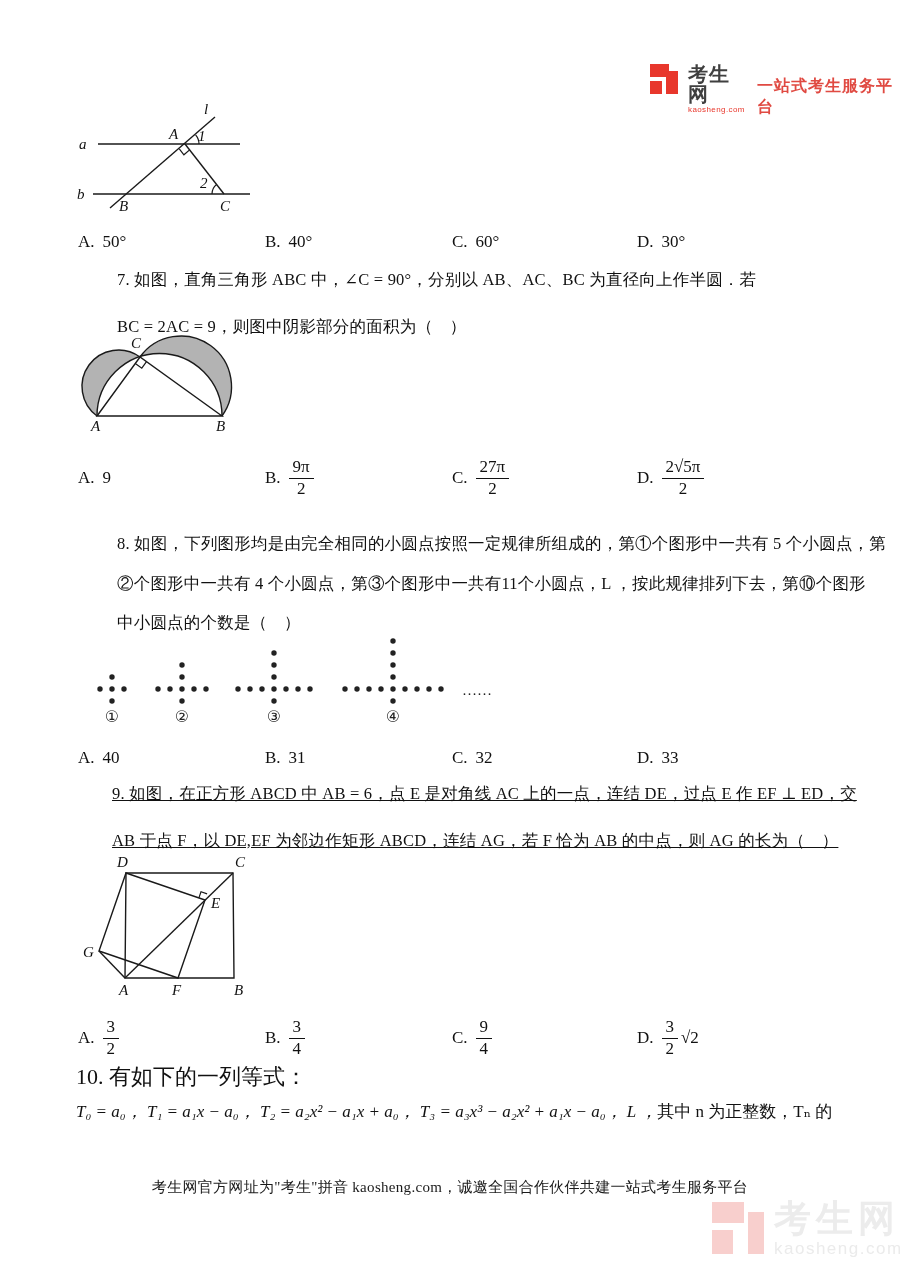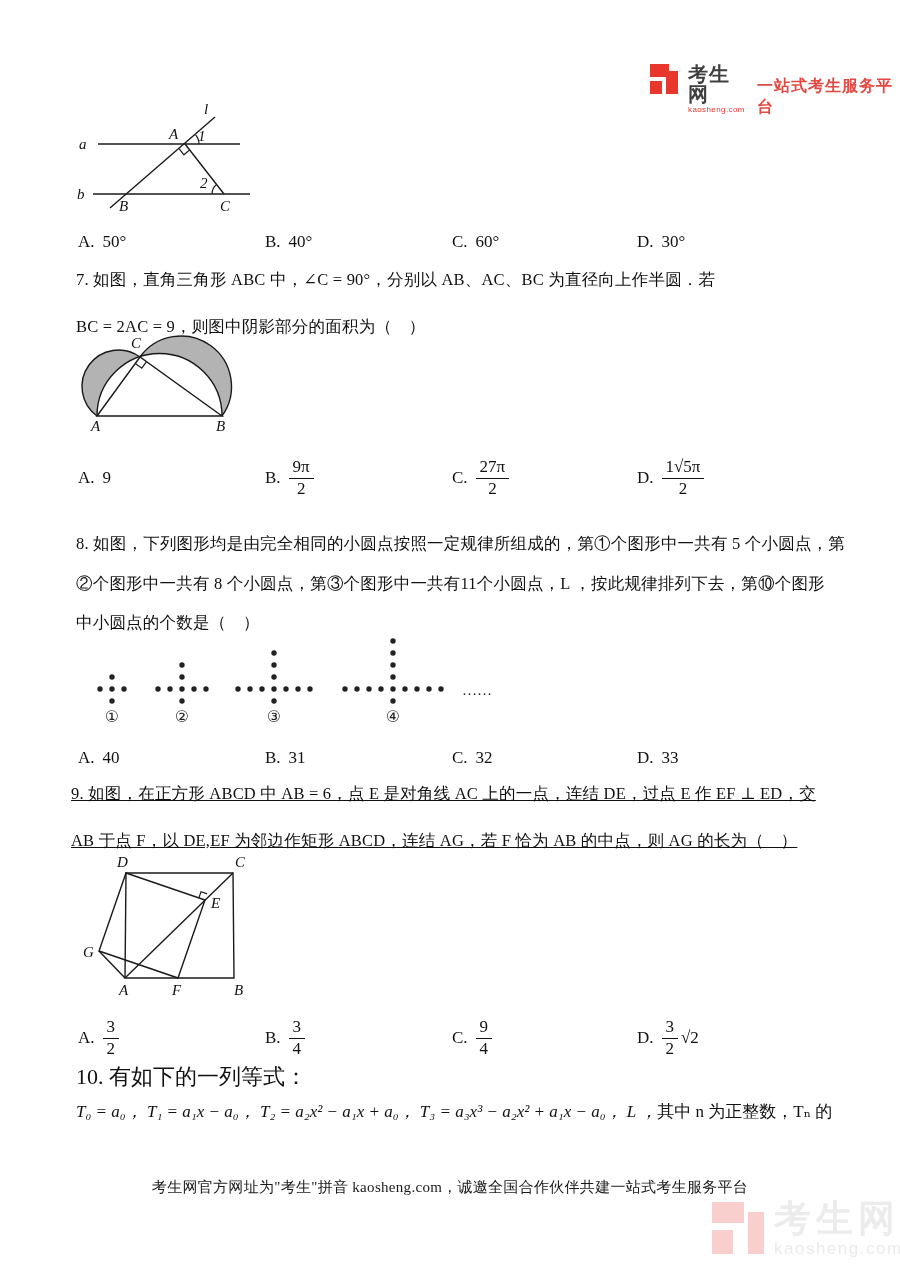--- a/index.html
+++ b/index.html
@@ -12,21 +12,21 @@
   .logo-icon{position:relative;width:32px;height:32px;flex:0 0 32px;}
   .logo-icon i{position:absolute;background:#e8372c;}
   .logo-icon .b1{left:0;top:0;width:19px;height:13px;}
   .logo-icon .b2{left:0;top:17px;width:12px;height:13px;}
   .logo-icon .b3{left:16px;top:7px;width:12px;height:23px;}
   .logo-texts{margin-left:6px;line-height:1;}
   .logo-brand{font-family:"Liberation Sans","DejaVu Sans",sans-serif;font-size:20px;font-weight:bold;color:#3f3f3f;letter-spacing:1px;}
   .logo-domain{font-family:"Liberation Sans","DejaVu Sans",sans-serif;font-size:8px;color:#e8372c;letter-spacing:0.4px;margin-top:2px;}
   .logo-tagline{font-family:"Liberation Sans","DejaVu Sans",sans-serif;font-size:16px;font-weight:bold;color:#e04a42;margin-left:10px;margin-top:12px;letter-spacing:1px;}
   
-  .qtext{position:absolute;font-size:16.5px;color:#111;letter-spacing:0.2px;white-space:nowrap;}
+  .qtext{position:absolute;font-size:16.5px;color:#111;letter-spacing:0.2px;white-space:nowrap;margin-left:41px;}
   #q7-text{left:76px;top:256px;line-height:47px;}
   #q8-text{left:76px;top:524px;line-height:39.5px;}
   #q9-text{left:71px;top:770px;line-height:47px;text-decoration:underline;}
   #q10-line{left:76px;top:1062px;position:absolute;font-size:22px;}
   #q10-formula{left:76px;top:1100px;position:absolute;font-size:17px;white-space:nowrap;text-align:center;}
   .math-it{font-style:italic;}
   
   .answers{position:absolute;left:78px;width:790px;display:flex;align-items:center;font-size:17px;}
   .answers .opt{display:flex;align-items:center;}
   .answers .opt:nth-child(1){width:187px;}
@@ -153,29 +153,29 @@
   <div class="opt">
       <span class="opt-label">C.</span>
       <span class="frac">
         <span class="num">27π</span>
         <span class="den">2</span>
       </span>
     </div>
   <div class="opt">
       <span class="opt-label">D.</span>
       <span class="frac">
-        <span class="num">1√5π</span>
+        <span class="num">2√5π</span>
         <span class="den">2</span>
       </span>
     </div>
 </div>
 
 <div class="qtext" id="q8-text">
   <div>8. 如图，下列图形均是由完全相同的小圆点按照一定规律所组成的，第①个图形中一共有 5 个小圆点，第</div>
-  <div>②个图形中一共有 8 个小圆点，第③个图形中一共有11个小圆点，L ，按此规律排列下去，第⑩个图形</div>
+  <div>②个图形中一共有 4 个小圆点，第③个图形中一共有11个小圆点，L ，按此规律排列下去，第⑩个图形</div>
   <div>中小圆点的个数是（　）</div>
 </div>
 
 <svg id="fig-dots" class="fig" width="440" height="110" viewBox="0 0 440 110">
   <g fill="#222">
     <circle cx="20" cy="67" r="2.7"></circle>
       <circle cx="32" cy="67" r="2.7"></circle>
       <circle cx="44" cy="67" r="2.7"></circle>
     <circle cx="32" cy="55" r="2.7"></circle>
       <circle cx="32" cy="79" r="2.7"></circle>

